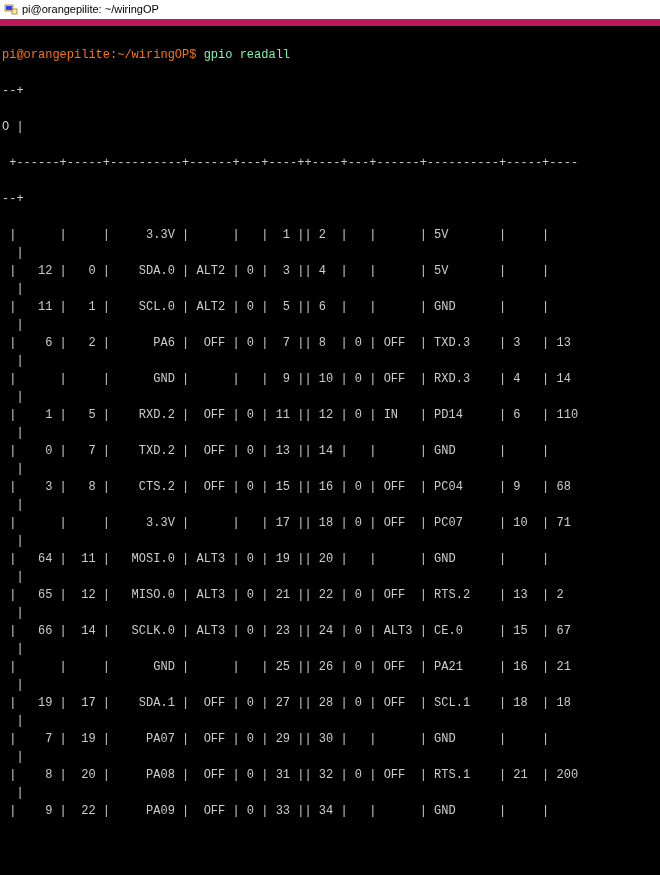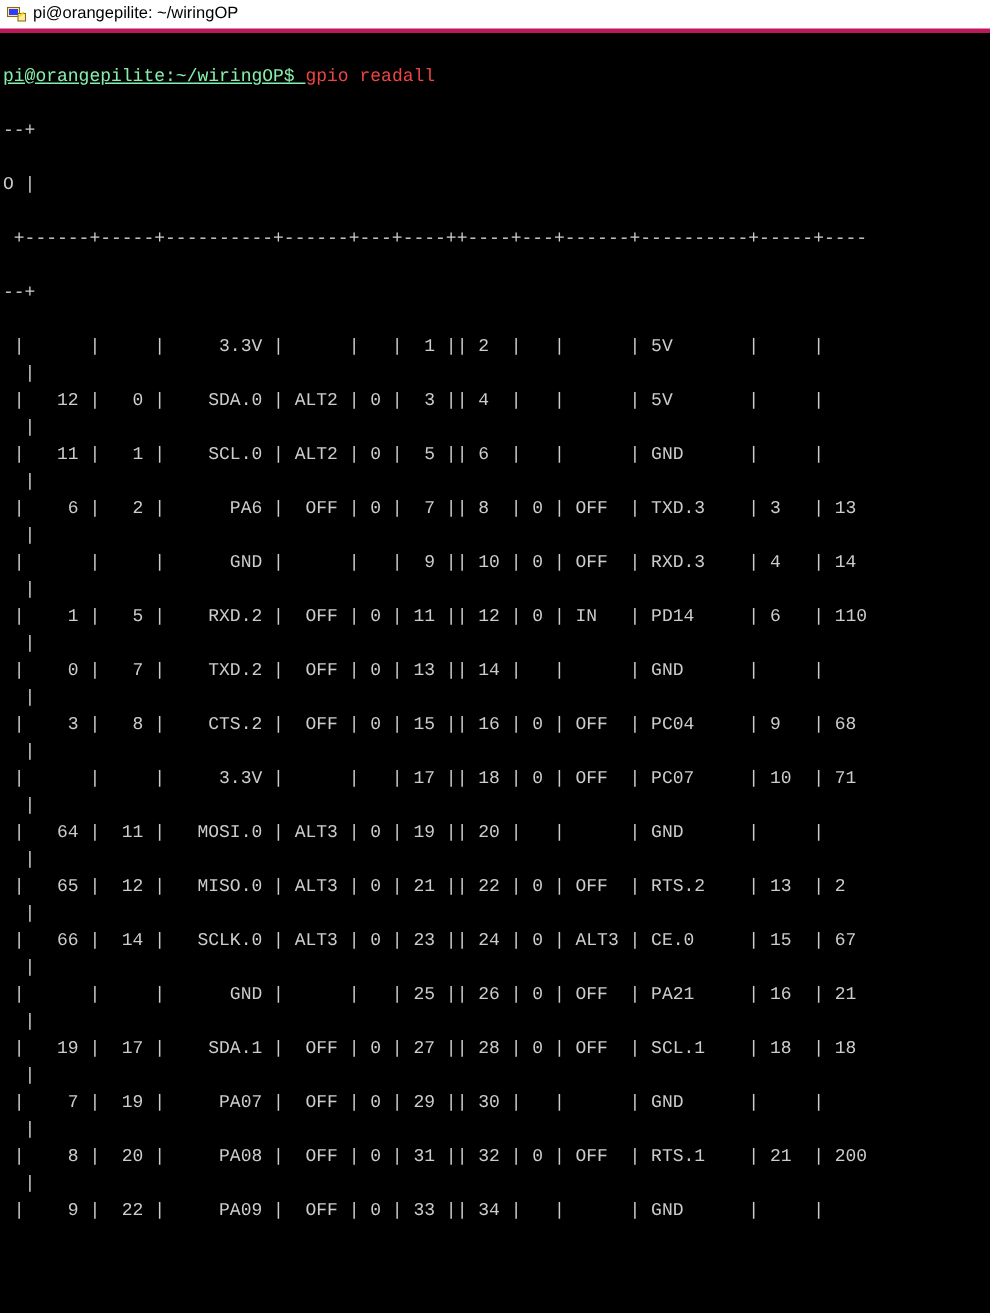--- a/index.html
+++ b/index.html
@@ -15,29 +15,29 @@
   }
   .titlebar {
     background: #fff;
     color: #000;
     padding: 1px 4px;
     font-size: 11px;
     font-family: "Segoe UI", Tahoma, sans-serif;
     display: flex;
     align-items: center;
     gap: 4px;
-    border-bottom: 3px solid #be185d;
+    border-bottom: 7px solid #be185d;
   }
   .titlebar-icon svg { display: block; }
   .terminal {
     padding: 2px 0 0 2px;
     white-space: pre;
   }
-  .prompt-line .user { color: #86efac; text-decoration: underline; }
-  .prompt-line .cmd { color: #ef4444; }
+  .prompt-line .user { color: #f97316; }
+  .prompt-line .cmd { color: #86efac; }
   .row { display: block; }
 </style>
 </head>
 <body>
 
 <div class="titlebar">
   <span class="titlebar-icon">
     <svg width="14" height="14" viewBox="0 0 14 14">
       <rect x="1" y="3" width="8" height="6" fill="#ffe9a8" stroke="#8a6d00" stroke-width="0.7"></rect>
       <rect x="2" y="4" width="6" height="4" fill="#2e3cff"></rect>

